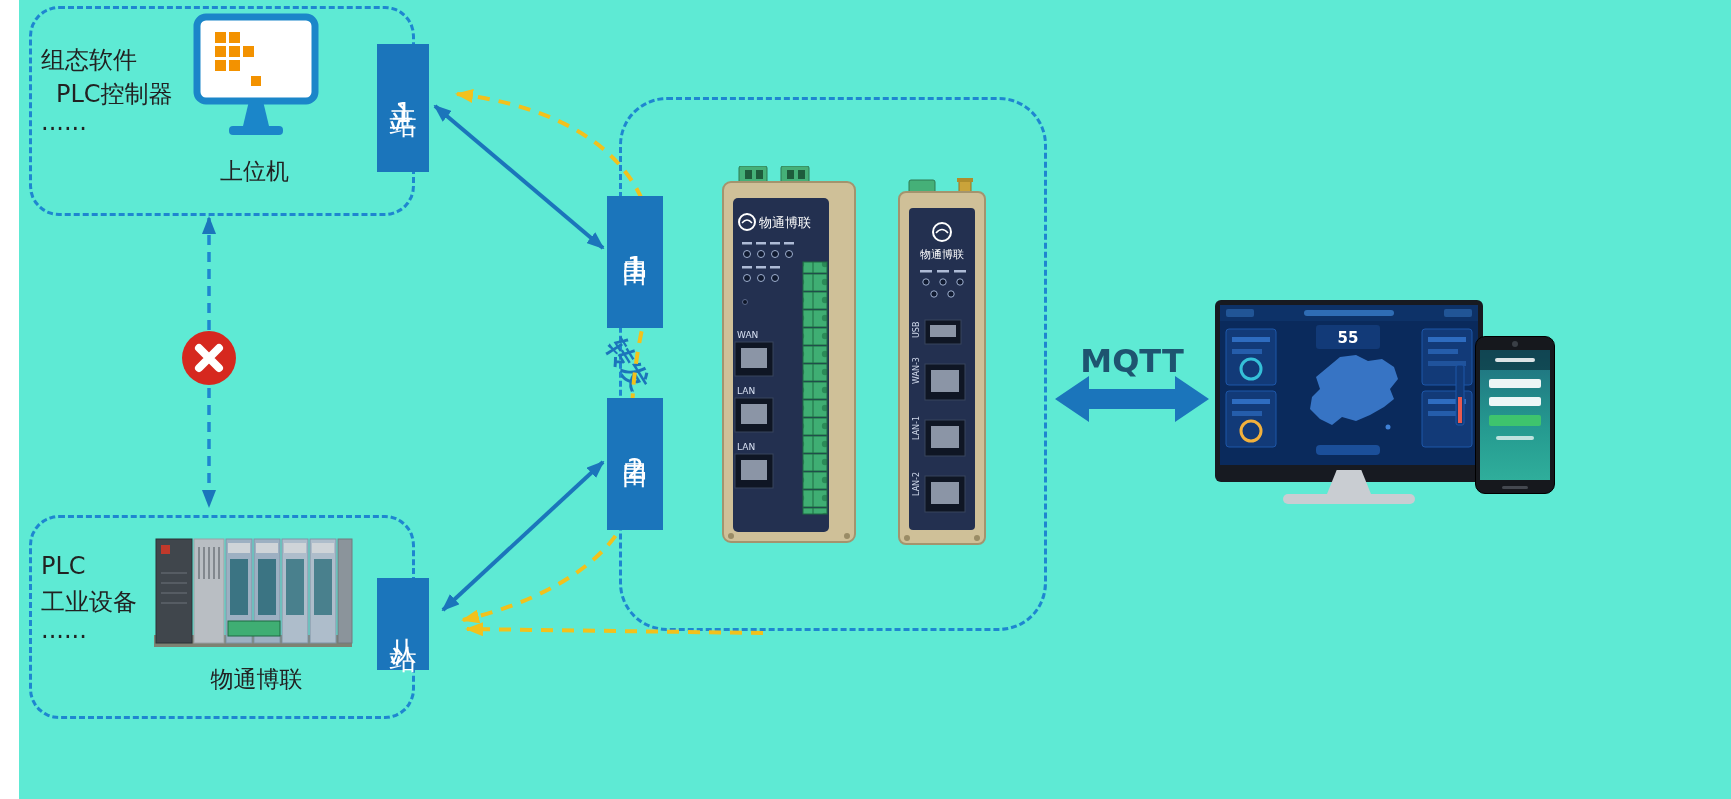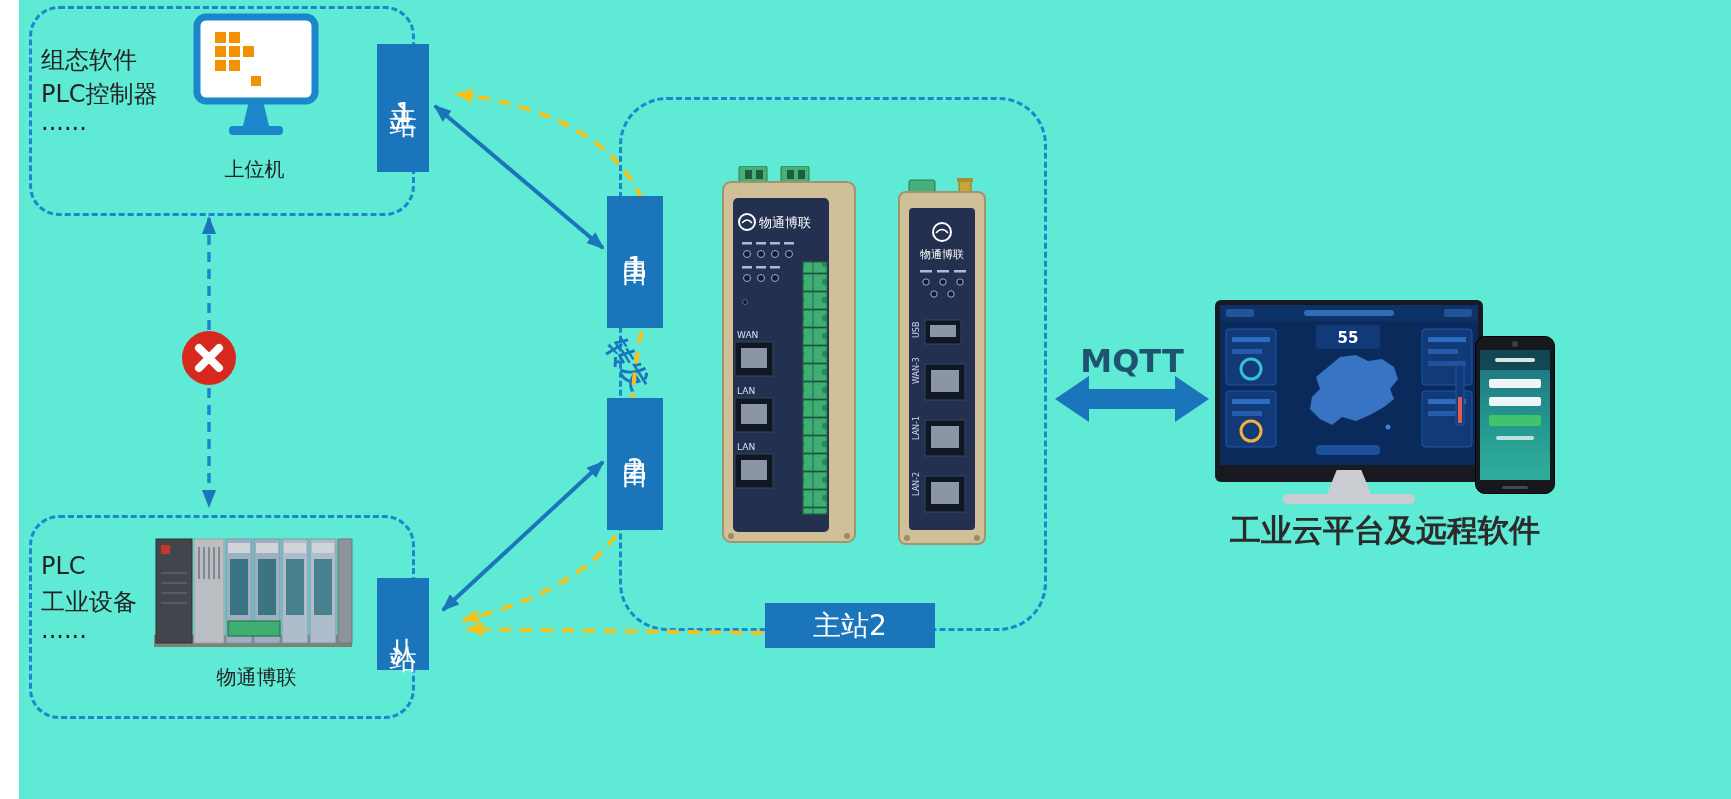--- a/index.html
+++ b/index.html
@@ -4,21 +4,21 @@
 <style>
   html,body{margin:0;padding:0;background:#fff;}
   .canvas{position:relative;width:1731px;height:799px;background:#5eead4;overflow:hidden;
           font-family:"DejaVu Sans","Liberation Sans",sans-serif;margin-left:19px;}
   .dashed-box{position:absolute;border:3px dashed #1e86d0;border-radius:30px;background:transparent;}
   #gateway-box{border-radius:48px;}
   .tag{position:absolute;background:#1b75bb;color:#fff;display:flex;align-items:center;justify-content:center;
        font-size:27px;font-weight:500;z-index:6;}
   .tag.vert{writing-mode:vertical-lr;text-orientation:upright;letter-spacing:8px;}
   .info-text{position:absolute;font-size:24px;color:#222;z-index:3;}
-  .caption{position:absolute;font-size:20px;color:#222;text-align:center;z-index:3;}
+  .caption{position:absolute;font-size:23px;color:#222;text-align:center;z-index:3;}
   #forward-label{position:absolute;left:610px;top:332px;color:#1b75bb;font-size:27px;font-weight:bold;
        transform:rotate(58deg);transform-origin:left top;z-index:4;}
   .overlay{position:absolute;left:0;top:0;z-index:5;pointer-events:none;}
   .device{position:absolute;z-index:4;}
   #mqtt-label{position:absolute;left:1048px;top:342px;width:130px;text-align:center;font-size:32px;
        font-weight:bold;color:#1e5470;z-index:3;}
   
   .cloud-monitor{position:absolute;left:1196px;top:300px;width:268px;height:182px;background:#171a21;
        border-radius:6px;padding:5px;box-sizing:border-box;z-index:3;}
   .monitor-neck{position:absolute;left:1308px;top:470px;width:44px;height:24px;background:#c9cdd2;
@@ -41,21 +41,21 @@
   .cloud-caption{position:absolute;left:1185px;top:510px;width:362px;text-align:center;font-size:31px;
        font-weight:600;color:#2b2b2b;z-index:3;}
 </style>
 </head>
 <body>
 
 <div class="canvas">
 
   <div class="dashed-box" id="upper-box" style="left:10px;top:6px;width:380px;height:204px;"></div>
   <div class="info-text" style="left:22px;top:44px;">组态软件</div>
-  <div class="info-text" style="left:22px;top:78px;">PLC控制器</div>
+  <div class="info-text" style="left:37px;top:78px;">PLC控制器</div>
   <div class="info-text" style="left:22px;top:108px;">......</div>
   <div class="caption" style="left:163px;top:156px;width:145px;">上位机</div>
 
   <svg class="device" style="left:172px;top:12px;" width="130" height="140" viewBox="0 0 130 140">
     <rect x="6" y="5" width="118" height="84" rx="9" fill="#fff" stroke="#1b86c9" stroke-width="7"></rect>
     <g fill="#f39200">
       <rect x="24" y="20" width="11" height="11"></rect>
         <rect x="38" y="20" width="11" height="11"></rect>
       <rect x="24" y="34" width="11" height="11"></rect>
         <rect x="38" y="34" width="11" height="11"></rect>
@@ -236,21 +236,20 @@
       <circle cx="190" cy="358" r="27" fill="#d6281f"></circle>
       <path d="M180,348 L200,368 M200,348 L180,368" stroke="#fff" stroke-width="8" stroke-linecap="round"></path>
     </g>
     <polygon points="1036,399 1070,376 1070,389 1156,389 1156,376 1190,399 1156,422 1156,409 1070,409 1070,422" fill="#1b75bb"></polygon>
   </svg>
 
   <div class="tag vert" style="left:358px;top:44px;width:52px;height:128px;">主站1</div>
   <div class="tag vert" style="left:588px;top:196px;width:56px;height:132px;">串口1</div>
   <div class="tag vert" style="left:588px;top:398px;width:56px;height:132px;">串口2</div>
   <div class="tag vert" style="left:358px;top:578px;width:52px;height:92px;">从站</div>
-  <div class="tag" style="left:746px;top:603px;width:170px;height:45px;font-size:28px;">主站2</div>
   <div id="forward-label">转发</div>
 
   <div id="mqtt-label">MQTT</div>
 
   <div class="cloud-monitor">
     <svg width="258" height="160" viewBox="0 0 258 160">
       <rect x="0" y="0" width="258" height="160" fill="#0a2a5c"></rect>
       <rect x="0" y="0" width="258" height="16" fill="#0d3268"></rect>
       <rect x="84" y="5" width="90" height="6" rx="3" fill="#2f6db5"></rect>
       <rect x="6" y="4" width="28" height="8" rx="2" fill="#2f6db5" opacity="0.6"></rect>
@@ -287,15 +286,14 @@
       <div class="phone-header">
         <div class="phone-title-line"></div>
       </div>
       <div class="phone-input"></div>
       <div class="phone-input"></div>
       <div class="phone-btn"></div>
       <div class="phone-line"></div>
     </div>
   </div>
 
-  <div class="cloud-caption">工业云平台及远程软件</div>
 
 </div>
 
 </body></html>

